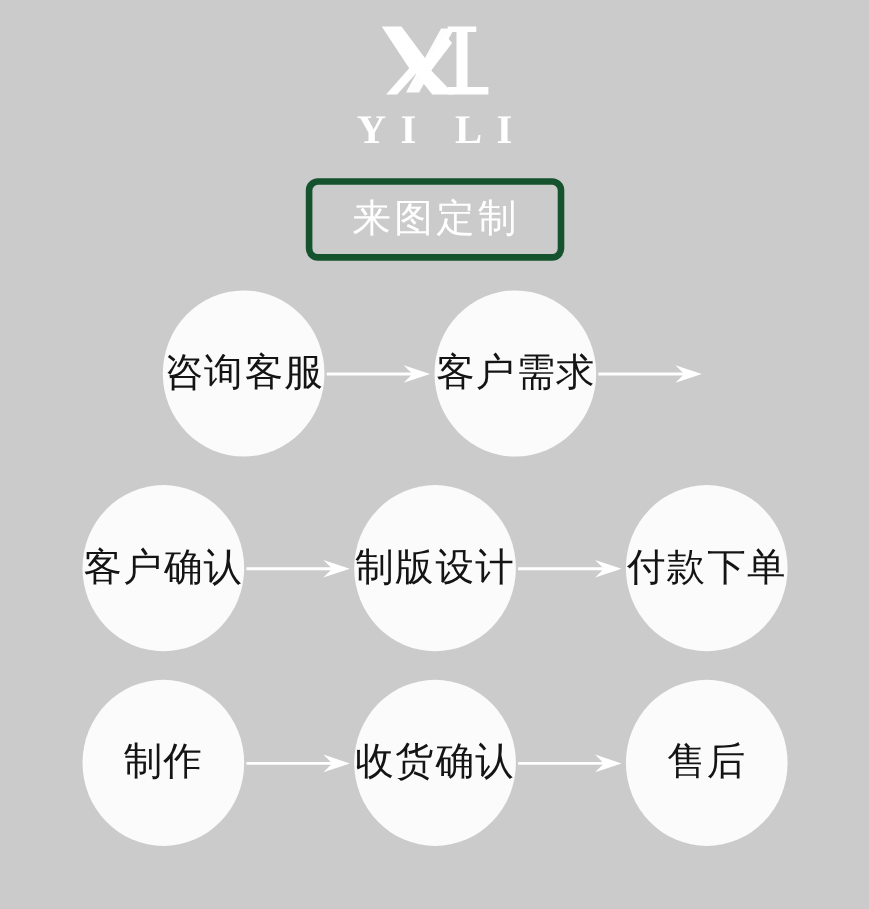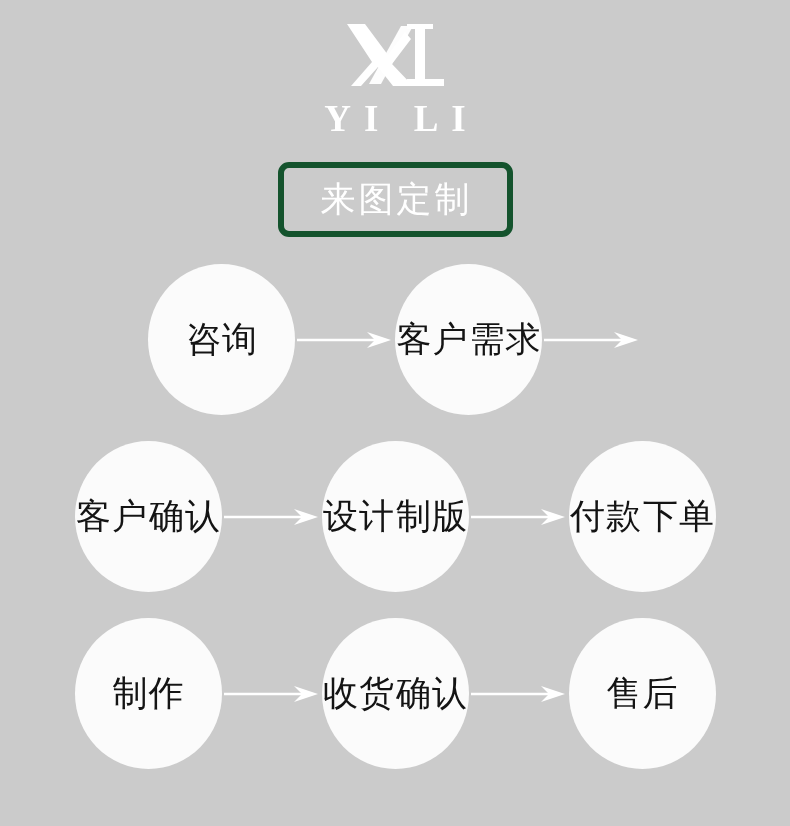--- a/index.html
+++ b/index.html
@@ -152,20 +152,21 @@
 
   <div class="badge-row">
     <div class="badge">来图定制</div>
   </div>
 
   <div class="flow">
 
     <div class="flow-row">
       <div class="node">
         <span class="node-line">咨询</span>
+        <span class="node-line">客服</span>
       </div>
       <div class="connector">
         <svg width="100" height="22" viewBox="0 0 100 22" xmlns="http://www.w3.org/2000/svg" aria-hidden="true">
           <line x1="2" y1="11" x2="82" y2="11" stroke="#ffffff" stroke-width="2.6"></line>
           <path d="M72 3 L96 11 L72 19 L80 11 Z" fill="#ffffff"></path>
         </svg>
       </div>
       <div class="node">
         <span class="node-line">客户</span>
         <span class="node-line">需求</span>
@@ -183,22 +184,22 @@
         <span class="node-line">客户</span>
         <span class="node-line">确认</span>
       </div>
       <div class="connector">
         <svg width="100" height="22" viewBox="0 0 100 22" xmlns="http://www.w3.org/2000/svg" aria-hidden="true">
           <line x1="2" y1="11" x2="82" y2="11" stroke="#ffffff" stroke-width="2.6"></line>
           <path d="M72 3 L96 11 L72 19 L80 11 Z" fill="#ffffff"></path>
         </svg>
       </div>
       <div class="node">
+        <span class="node-line">制版</span>
         <span class="node-line">设计</span>
-        <span class="node-line">制版</span>
       </div>
       <div class="connector">
         <svg width="100" height="22" viewBox="0 0 100 22" xmlns="http://www.w3.org/2000/svg" aria-hidden="true">
           <line x1="2" y1="11" x2="82" y2="11" stroke="#ffffff" stroke-width="2.6"></line>
           <path d="M72 3 L96 11 L72 19 L80 11 Z" fill="#ffffff"></path>
         </svg>
       </div>
       <div class="node">
         <span class="node-line">付款</span>
         <span class="node-line">下单</span>

